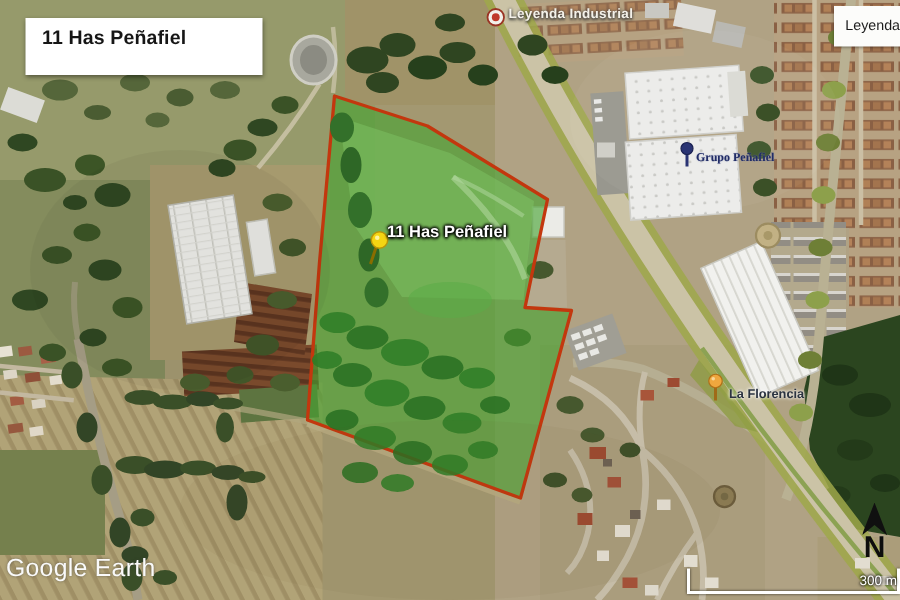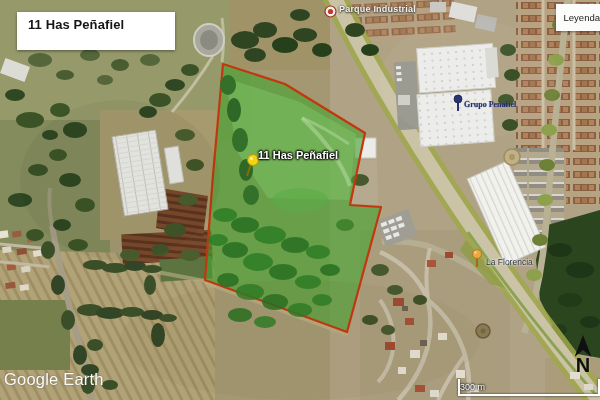--- a/index.html
+++ b/index.html
@@ -32,40 +32,40 @@
   .parcel-label{
     left:258px;top:149px;font-size:11px;font-weight:bold;color:#ffffff;
     text-shadow:0 1px 2px #000,0 -1px 2px #000,1px 0 2px #000,-1px 0 2px #000;
     white-space:nowrap;
   }
   .grupo-label{
     left:464px;top:100px;font-size:8px;font-weight:bold;color:#222d66;
     text-shadow:0 0 1px rgba(120,130,180,.8);white-space:nowrap;font-family:Liberation Serif, serif;
   }
   .florencia-label{
-    left:486px;top:257px;font-size:8.5px;font-weight:normal;color:#2b3340;
+    left:486px;top:257px;font-size:8.5px;font-weight:bold;color:#2b3340;
     text-shadow:0 0 2px rgba(255,255,255,.95),0 0 3px rgba(255,255,255,.8);white-space:nowrap;
   }
   .road-label{
     left:339px;top:4px;font-size:9px;font-weight:bold;color:#f4f1e9;
     text-shadow:0 0 2px #444,0 1px 2px #333;white-space:nowrap;letter-spacing:.2px;
   }
 
   
   .ge-logo{
     left:4px;top:370px;font-size:16.5px;color:#fafafa;letter-spacing:.2px;
     text-shadow:0 0 2px rgba(60,60,60,.6);font-weight:500;
   }
 
   
   .scale-bar{
     left:458px;top:379px;width:138px;height:15px;
     border-left:2px solid #fff;border-right:2px solid #fff;border-bottom:2px solid #fff;
     filter:drop-shadow(0 0 1px rgba(0,0,0,.7));
-    display:flex;align-items:flex-end;justify-content:flex-start;
+    display:flex;align-items:flex-end;justify-content:flex-end;
   }
   .scale-bar span{font-size:9px;color:#fff;line-height:13px;text-shadow:0 0 2px #000;}
 
   
   .north{left:571px;top:335px;width:24px;text-align:center;}
   .north .head{
     width:17px;height:22px;margin:0 auto;background:#101010;
     clip-path:polygon(50% 0%,100% 100%,50% 68%,0% 100%);
     filter:drop-shadow(0 0 1px rgba(255,255,255,.25));
   }
@@ -395,21 +395,21 @@
   </svg>
 
   <svg class="ovl" style="left:324px;top:5px" width="13" height="13">
     <circle cx="6.5" cy="6.5" r="5.5" fill="#f2f0ea" stroke="#9a3424" stroke-width="1.2"></circle>
     <circle cx="6.5" cy="6.5" r="2.6" fill="#c0392b"></circle>
   </svg>
 
   <div class="ovl parcel-label">11 Has Peñafiel</div>
   <div class="ovl grupo-label">Grupo Peñafiel</div>
   <div class="ovl florencia-label">La Florencia</div>
-  <div class="ovl road-label">Parque Industrial</div>
+  <div class="ovl road-label">Leyenda Industrial</div>
 
   <div class="ovl title-box">
     <h1>11 Has Peñafiel</h1>
   </div>
 
   <div class="ovl legend-box">
     <span>Leyenda</span>
   </div>
 
   <div class="ovl ge-logo">Google Earth</div>

